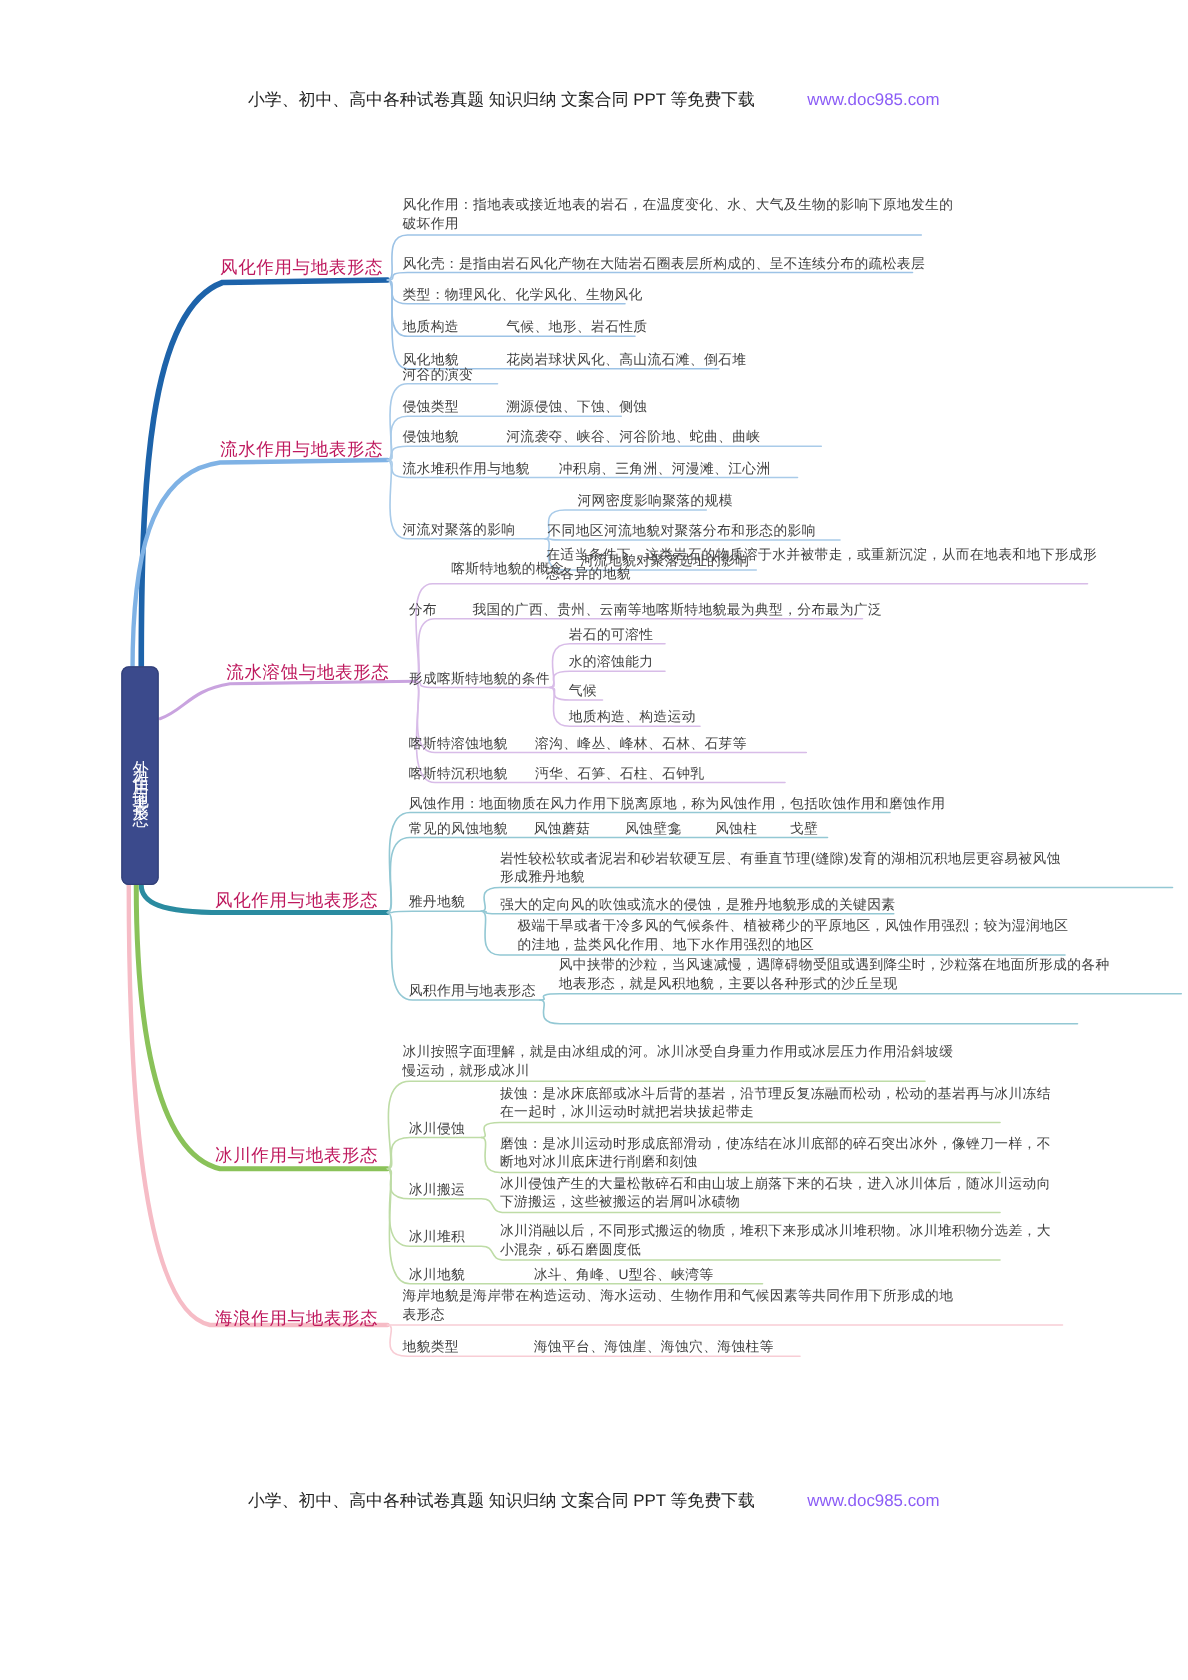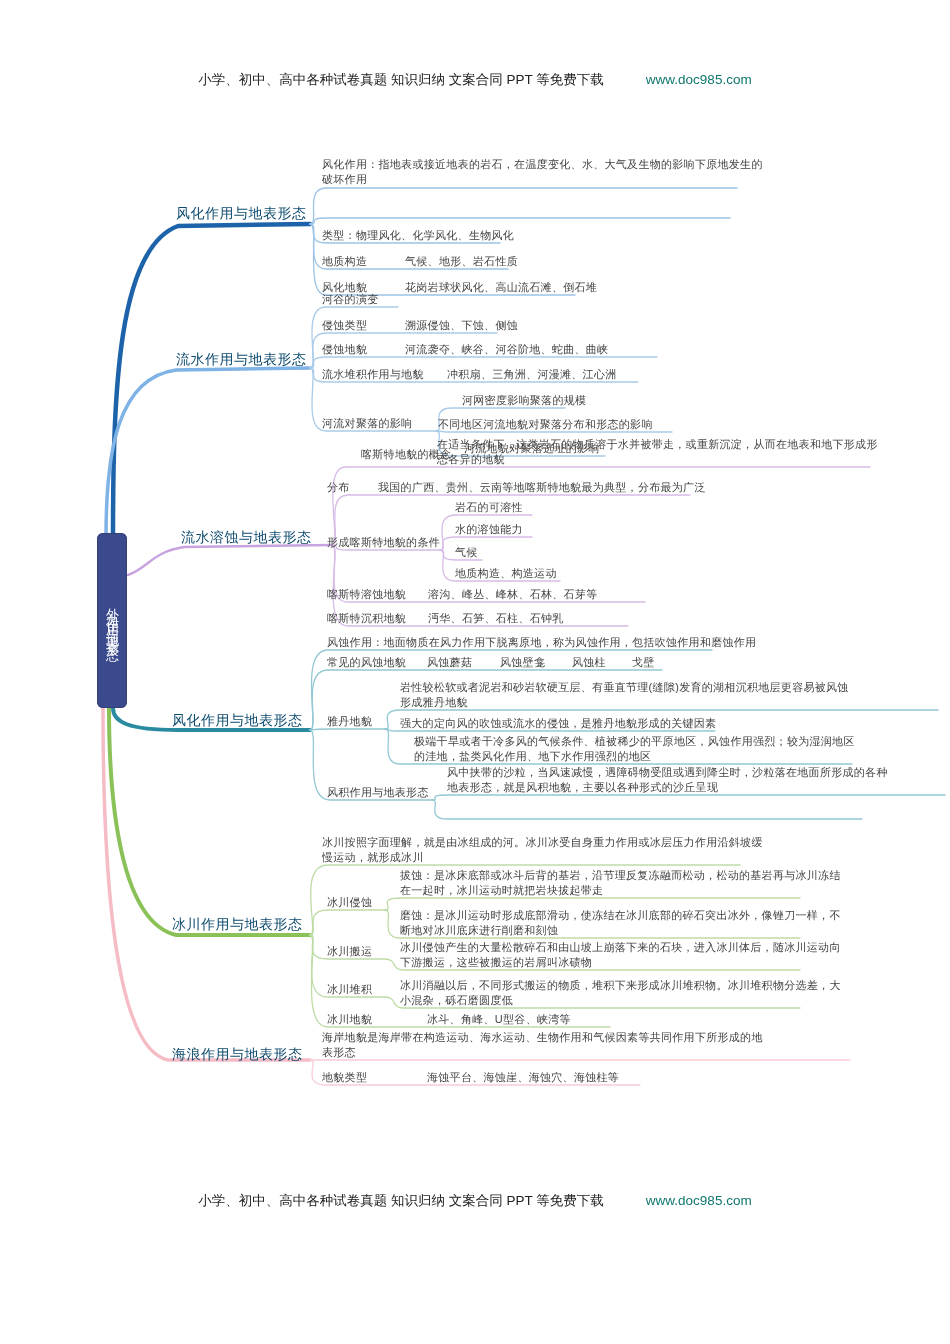--- a/index.html
+++ b/index.html
@@ -8,36 +8,36 @@
     --b3:#c9a3df; --b3l:#d8bce8;
     --b4:#2a8ba0; --b4l:#93c8d4;
     --b5:#8ac259; --b5l:#bedca6;
     --b6:#f6bcc6; --b6l:#f8cdd5;
     --ink:#3f3f3f;
   }
   html,body{margin:0;padding:0;background:#ffffff;}
   .canvas{position:relative;width:950px;height:1344px;background:#ffffff;overflow:hidden;
           font-family:"Liberation Sans","DejaVu Sans",sans-serif;color:var(--ink);}
   .hdr{position:absolute;left:0;right:0;text-align:center;font-size:13.5px;color:#222;white-space:nowrap;}
-  .hdr .lnk{margin-left:42px;color:#0f766e;}
+  .hdr .lnk{margin-left:42px;color:#8b5cf6;}
   svg.wires{position:absolute;left:0;top:0;}
   svg.wires path{fill:none;stroke-linecap:round;stroke-linejoin:round;}
   .m1{stroke:var(--b1);stroke-width:4.5px;}
   .m2{stroke:var(--b2);stroke-width:3.5px;}
   .m3{stroke:var(--b3);stroke-width:2.5px;}
   .m4{stroke:var(--b4);stroke-width:4px;}
   .m5{stroke:var(--b5);stroke-width:4px;}
   .m6{stroke:var(--b6);stroke-width:3.5px;}
   .k1{stroke:var(--b1l);stroke-width:1.3px;}
   .k2{stroke:var(--b2l);stroke-width:1.3px;}
   .k3{stroke:var(--b3l);stroke-width:1.3px;}
   .k4{stroke:var(--b4l);stroke-width:1.3px;}
   .k5{stroke:var(--b5l);stroke-width:1.3px;}
   .k6{stroke:var(--b6l);stroke-width:1.3px;}
-  .bl{position:absolute;font-size:14px;color:#0c4a6e;white-space:nowrap;letter-spacing:.5px;}
+  .bl{position:absolute;font-size:14px;color:#be185d;white-space:nowrap;letter-spacing:.5px;}
   .t{position:absolute;font-size:11px;color:var(--ink);white-space:nowrap;letter-spacing:.3px;}
   .tw{position:absolute;font-size:11px;color:var(--ink);line-height:15px;letter-spacing:.3px;}
   .root{position:absolute;left:97px;top:533px;width:30px;height:175px;background:#3b4a8c;
         border-radius:6px;color:#fff;font-size:13px;display:flex;align-items:center;justify-content:center;
         writing-mode:vertical-lr;letter-spacing:5px;box-shadow:0 0 0 1px #324077 inset;}
 </style>
 </head>
 <body>
 
 <div class="canvas">
@@ -105,20 +105,21 @@
   <div class="root">外力作用与地表形态</div>
 
   <div class="bl" style="left:176px;top:205px;">风化作用与地表形态</div>
   <div class="bl" style="left:176px;top:351px;">流水作用与地表形态</div>
   <div class="bl" style="left:181px;top:529px;">流水溶蚀与地表形态</div>
   <div class="bl" style="left:172px;top:712px;">风化作用与地表形态</div>
   <div class="bl" style="left:172px;top:916px;">冰川作用与地表形态</div>
   <div class="bl" style="left:172px;top:1046px;">海浪作用与地表形态</div>
 
   <div class="tw" style="left:322px;top:157px;width:450px;">风化作用：指地表或接近地表的岩石，在温度变化、水、大气及生物的影响下原地发生的破坏作用</div>
+  <div class="t" style="left:322px;top:203px;">风化壳：是指由岩石风化产物在大陆岩石圈表层所构成的、呈不连续分布的疏松表层</div>
   <div class="t" style="left:322px;top:228px;">类型：物理风化、化学风化、生物风化</div>
   <div class="t" style="left:322px;top:254px;">地质构造</div>
   <div class="t" style="left:405px;top:254px;">气候、地形、岩石性质</div>
   <div class="t" style="left:322px;top:280px;">风化地貌</div>
   <div class="t" style="left:405px;top:280px;">花岗岩球状风化、高山流石滩、倒石堆</div>
 
   <div class="t" style="left:322px;top:292px;">河谷的演变</div>
   <div class="t" style="left:322px;top:318px;">侵蚀类型</div>
   <div class="t" style="left:405px;top:318px;">溯源侵蚀、下蚀、侧蚀</div>
   <div class="t" style="left:322px;top:342px;text-align:center;">侵蚀地貌</div>

